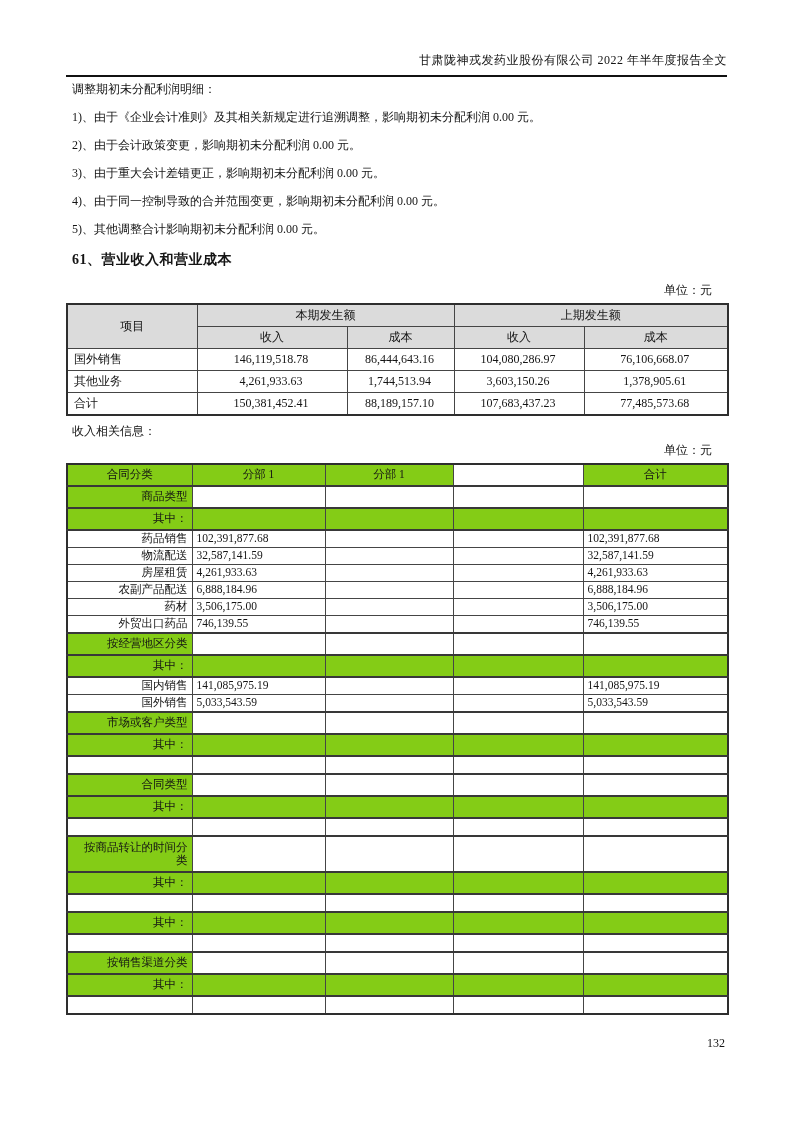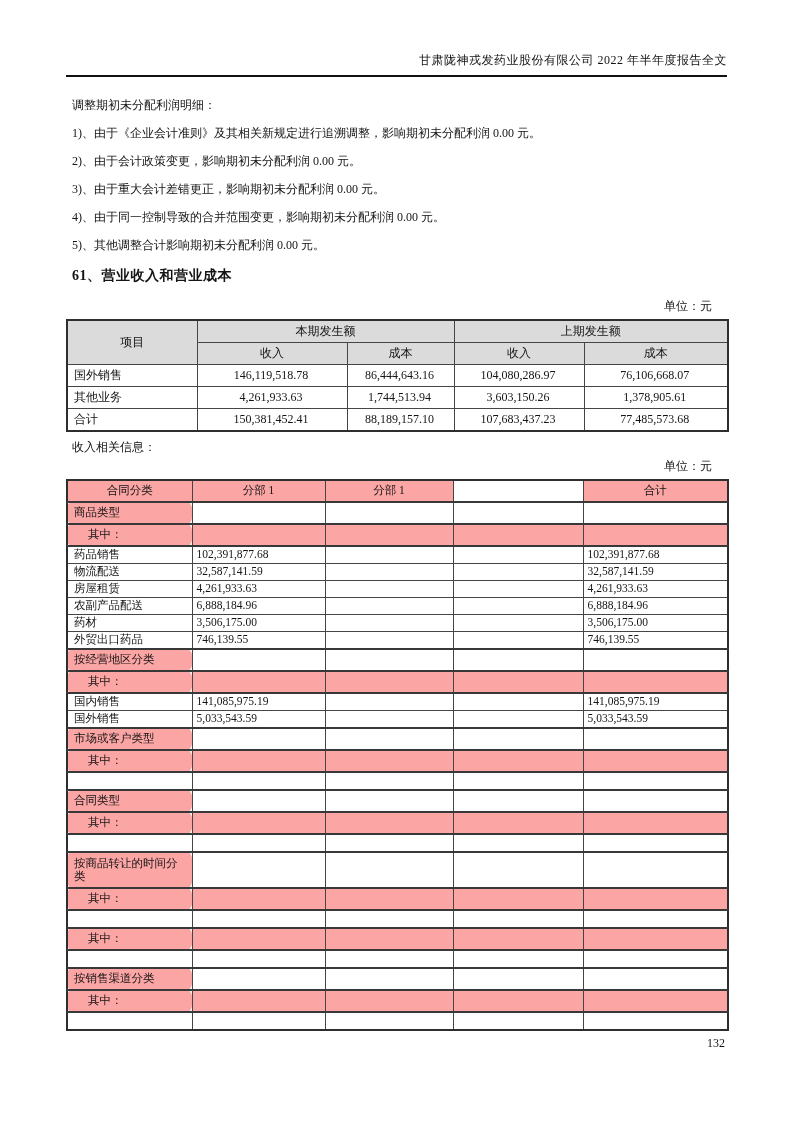--- a/index.html
+++ b/index.html
@@ -15,21 +15,21 @@
     padding:52px 66px 0 66px;
     overflow:hidden;
   }
   .doc-header {
     text-align:right;
     font-size:12px;
     letter-spacing:0.5px;
     padding-bottom:6px;
     border-bottom:2px solid #111;
   }
-  .intro { margin-top:22px; }
+  .intro { margin-top:6px; }
   .intro p { margin:0 0 15px 6px; line-height:13px; }
   .sec-heading {
     margin:9px 0 0 6px;
     font-size:14px;
     font-weight:bold;
     letter-spacing:0.5px;
   }
   .unit-row {
     text-align:right;
     padding-right:15px;
@@ -45,33 +45,33 @@
     width:661px;
     border:2px solid #2e2e2e;
   }
   th, td {
     border:1px solid #454545;
     padding:1px 4px;
     line-height:1.15;
     overflow:hidden;
     font-weight:normal;
   }
-  .shade { background:#fca5a5; }
+  .shade { background:#84cc16; }
 
   
   .t1 { margin-top:4px; font-size:12px; }
   .t1 th { background:#dbdbdb; text-align:center; height:19px; }
   .t1 td { height:19px; }
   .t1 .lbl { text-align:left; padding-left:6px; }
   .t1 .num { text-align:center; padding-right:6px; }
 
   
   .t2 { margin-top:4px; font-size:11.5px; }
   .t2 th { text-align:center; height:18px; }
-  .t2 .lbl { text-align:left; padding-left:6px;border-radius:6px; }
+  .t2 .lbl { text-align:right; padding-left:6px; }
   .t2 .ind { padding-left:20px; }
   .t2 .num { text-align:left; padding-right:6px; }
   .t2 .r-label td, .t2 .r-label2 td, .t2 .r-subhead td {
     border-top:2px solid #383838;
     border-bottom:2px solid #383838;
   }
   .t2 .r-label td { height:18px; }
   .t2 .r-label2 td { height:32px; }
   .t2 .r-subhead td { height:18px; }
   .t2 .r-data td, .t2 .r-empty td { height:14px; }

